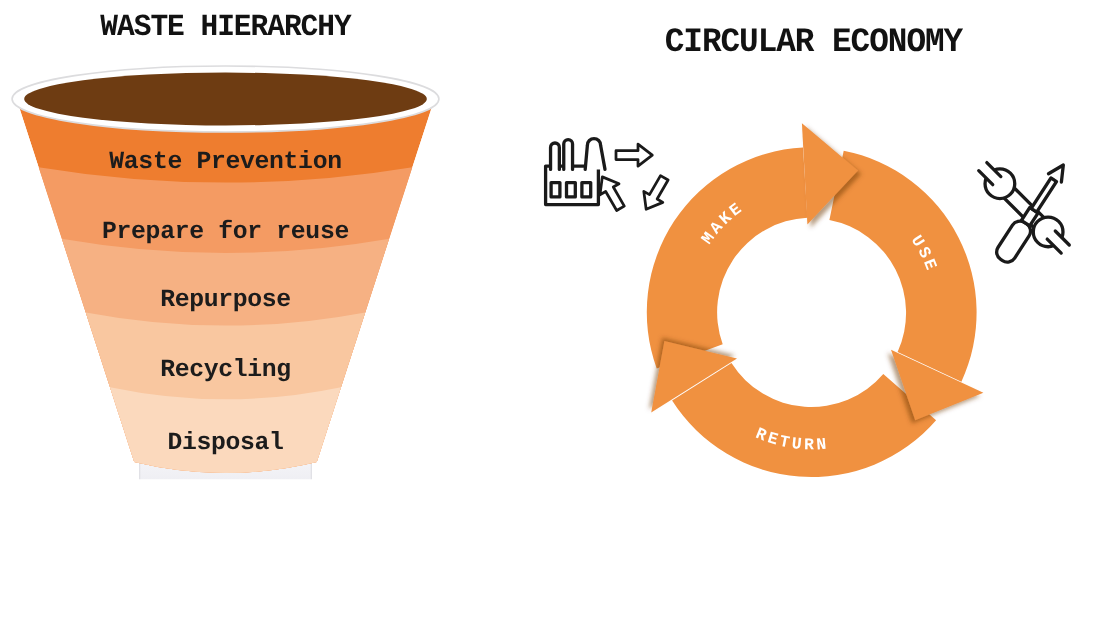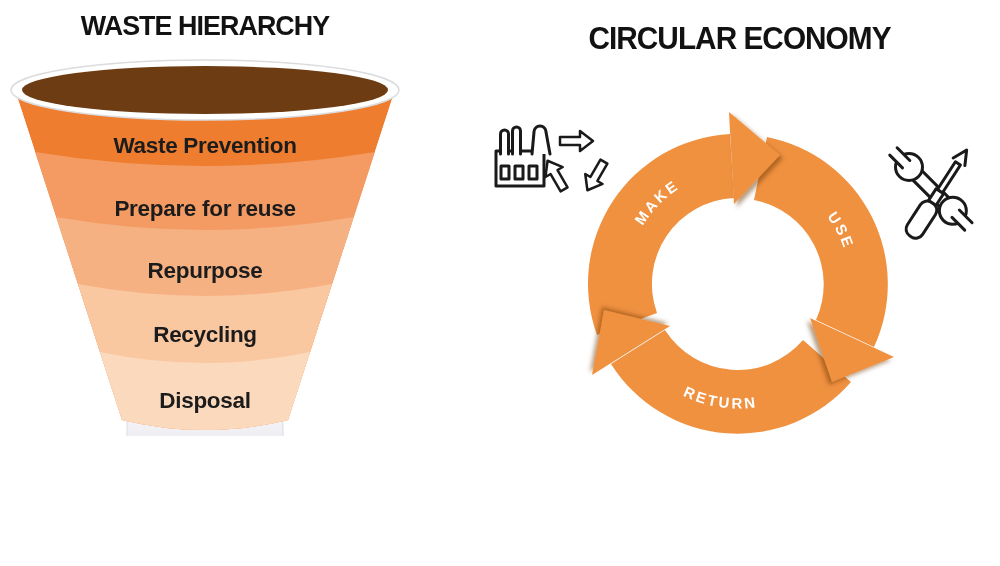--- a/index.html
+++ b/index.html
@@ -1,17 +1,17 @@
 <!DOCTYPE html>
 <html><head>
 <meta charset="utf-8">
 <style>
   html,body{margin:0;padding:0;background:#fff;}
   .canvas{position:relative;width:1000px;height:436px;background:#ffffff;overflow:hidden;
-          font-family:Liberation Sans, sans-serif;}
+          font-family:Liberation Mono, monospace;}
   .main-svg{position:absolute;left:0;top:0;}
   .panel-title{position:absolute;text-align:center;font-weight:bold;color:#121212;
                letter-spacing:-1px;transform:scaleX(0.96);}
   .title-left{left:0;width:410px;top:10px;font-size:28px;}
   .title-right{left:492px;width:495px;top:21px;font-size:31px;}
   .funnel-label{font-weight:bold;font-size:22.5px;fill:#1c1c1c;letter-spacing:-0.3px;}
   .ring-label{font-weight:bold;font-size:15px;letter-spacing:2.5px;}
   .icon-line{stroke:#1a1a1a;stroke-width:3;fill:#ffffff;stroke-linejoin:round;stroke-linecap:round;}
 </style>
 </head>

